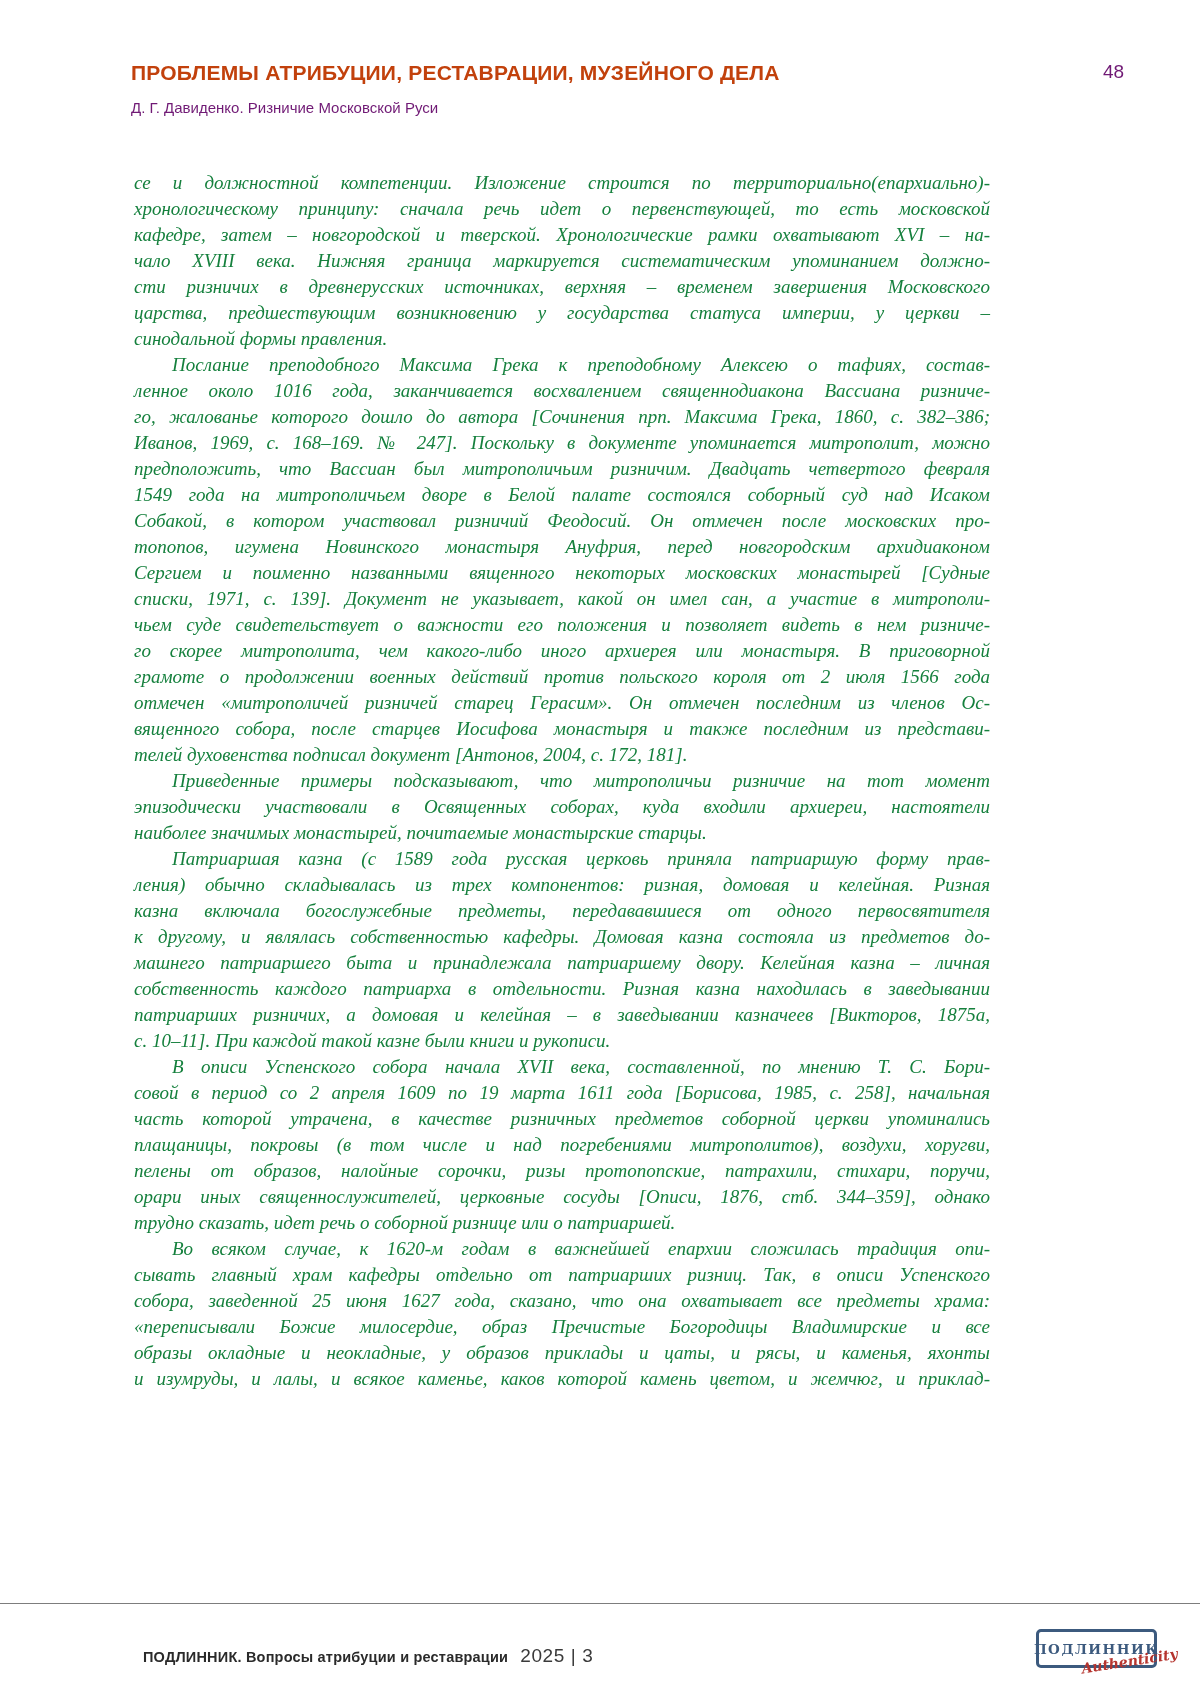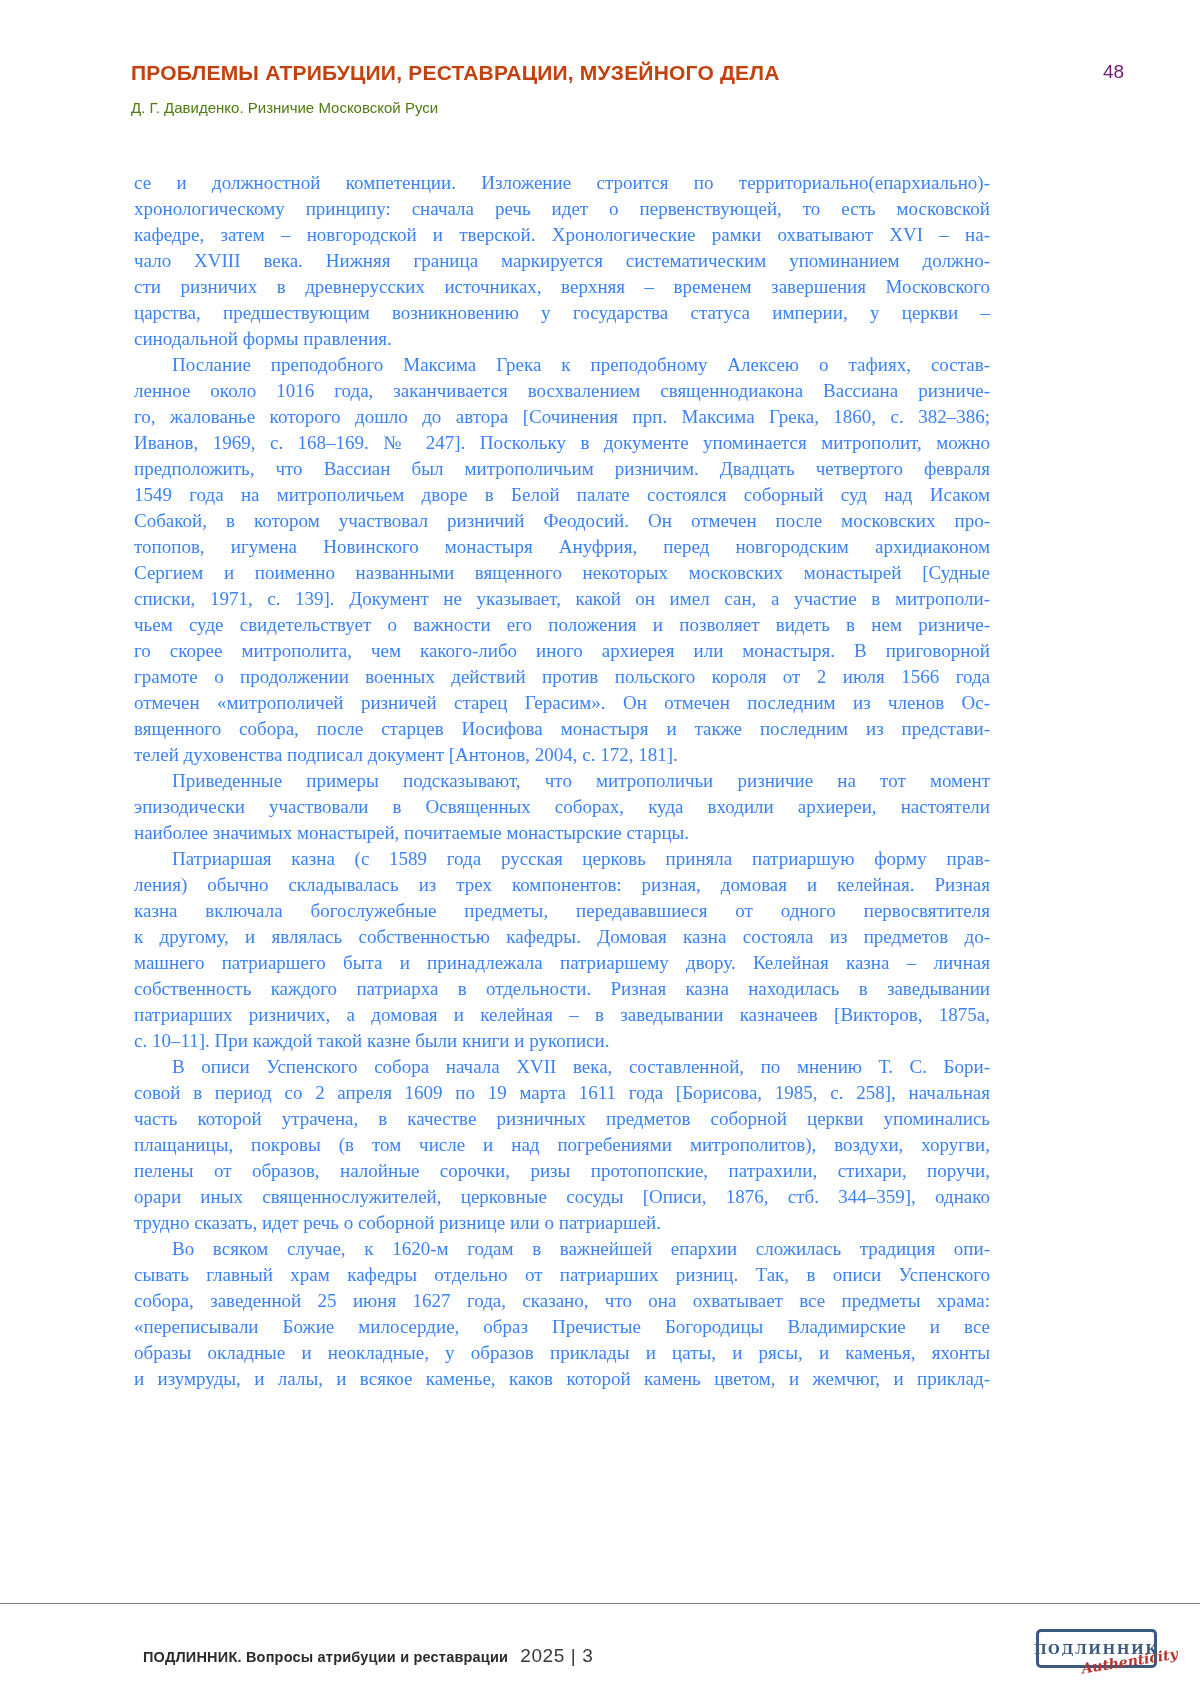--- a/index.html
+++ b/index.html
@@ -22,21 +22,21 @@
     letter-spacing: 0.2px;
     color: #c2410c;
     white-space: nowrap;
   }
   .running-head {
     position: absolute;
     left: 131px;
     top: 99px;
     font-family: "Liberation Sans", sans-serif;
     font-size: 15px;
-    color: #4d7c0f;
+    color: #701a75;
     white-space: nowrap;
   }
   .page-number {
     position: absolute;
     left: 1103px;
     top: 61px;
     font-family: "Liberation Sans", sans-serif;
     font-size: 19px;
     color: #701a75;
   }
@@ -122,21 +122,21 @@
 <body>
 
 <div class="page">
 
   <div class="section-title">ПРОБЛЕМЫ АТРИБУЦИИ, РЕСТАВРАЦИИ, МУЗЕЙНОГО ДЕЛА</div>
 
   <div class="running-head">Д. Г. Давиденко. Ризничие Московской Руси</div>
 
   <div class="page-number">48</div>
 
-  <div class="article" style="color: #3b82f6;">
+  <div class="article" style="color: #15803d; font-style: italic;">
       <div>
         <div class="line">се и должностной компетенции. Изложение строится по территориально(епархиально)-</div>
         <div class="line">хронологическому принципу: сначала речь идет о первенствующей, то есть московской</div>
         <div class="line">кафедре, затем – новгородской и тверской. Хронологические рамки охватывают XVI – на-</div>
         <div class="line">чало XVIII века. Нижняя граница маркируется систематическим упоминанием должно-</div>
         <div class="line">сти ризничих в древнерусских источниках, верхняя – временем завершения Московского</div>
         <div class="line">царства, предшествующим возникновению у государства статуса империи, у церкви –</div>
         <div class="line last-left">синодальной формы правления.</div>
       </div>
       <div>

